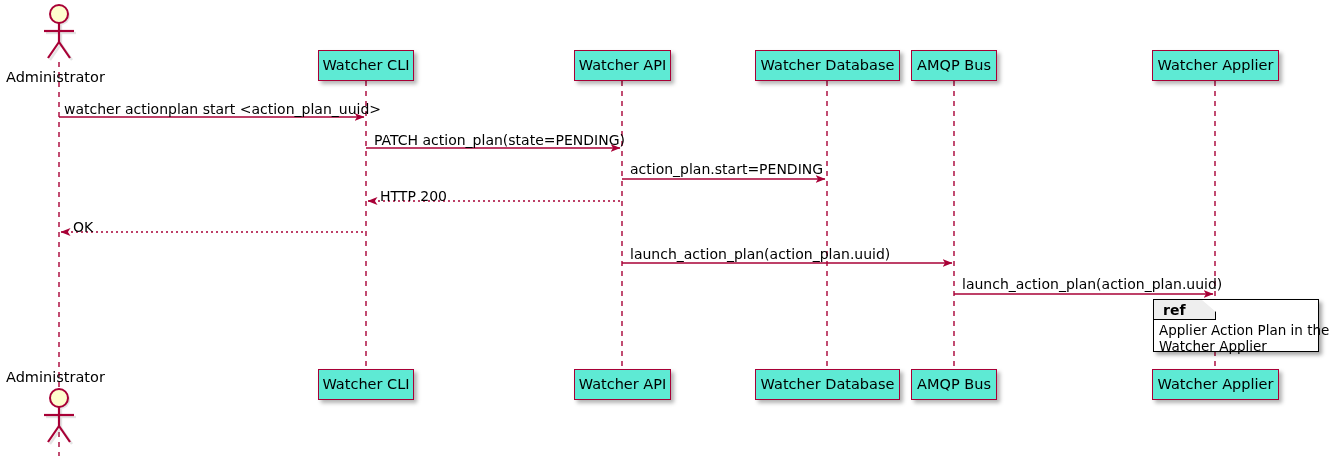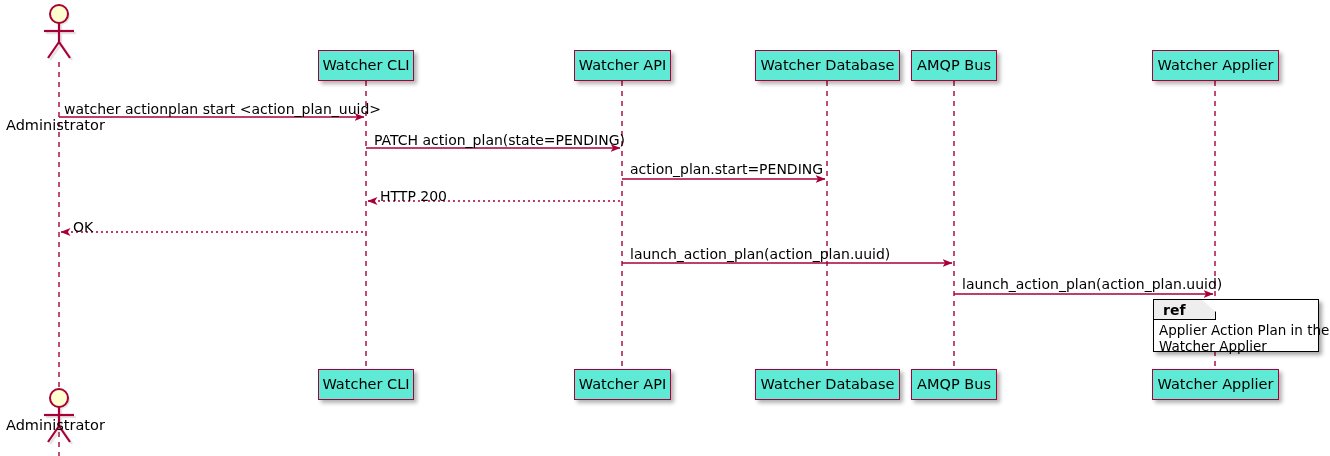--- a/index.html
+++ b/index.html
@@ -39,21 +39,20 @@
     white-space: nowrap;
     line-height: 1;
     padding: 0 9px;
   }
   .actor-label {
     position: absolute;
     font-size: 14.5px;
     color: #000000;
     white-space: nowrap;
     font-family: "DejaVu Sans", sans-serif;
-    margin-top: 48px;
   }
   .msg-label {
     position: absolute;
     font-size: 14px;
     color: #000000;
     white-space: nowrap;
     font-family: "DejaVu Sans", sans-serif;
   }
   .refbox {
     position: absolute;

